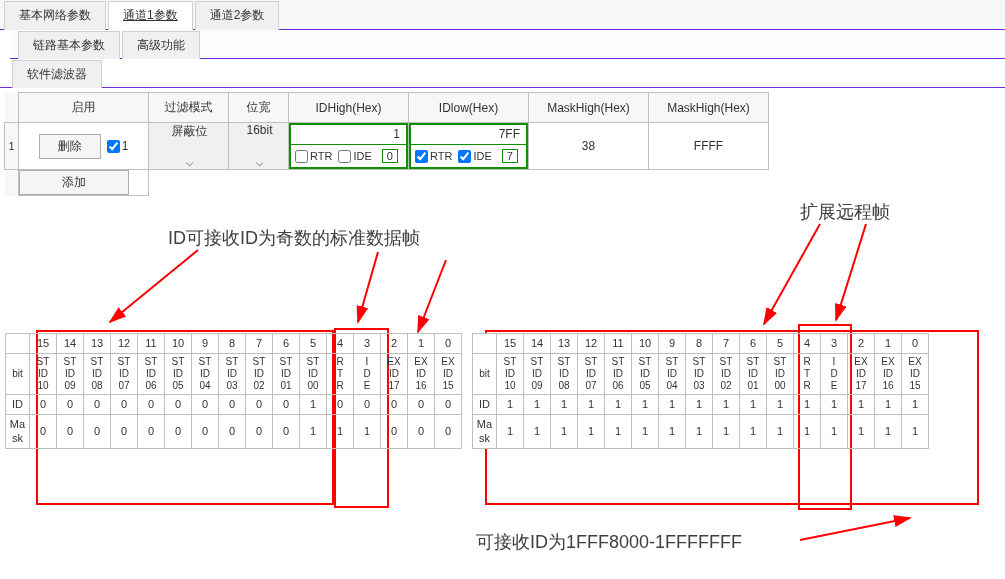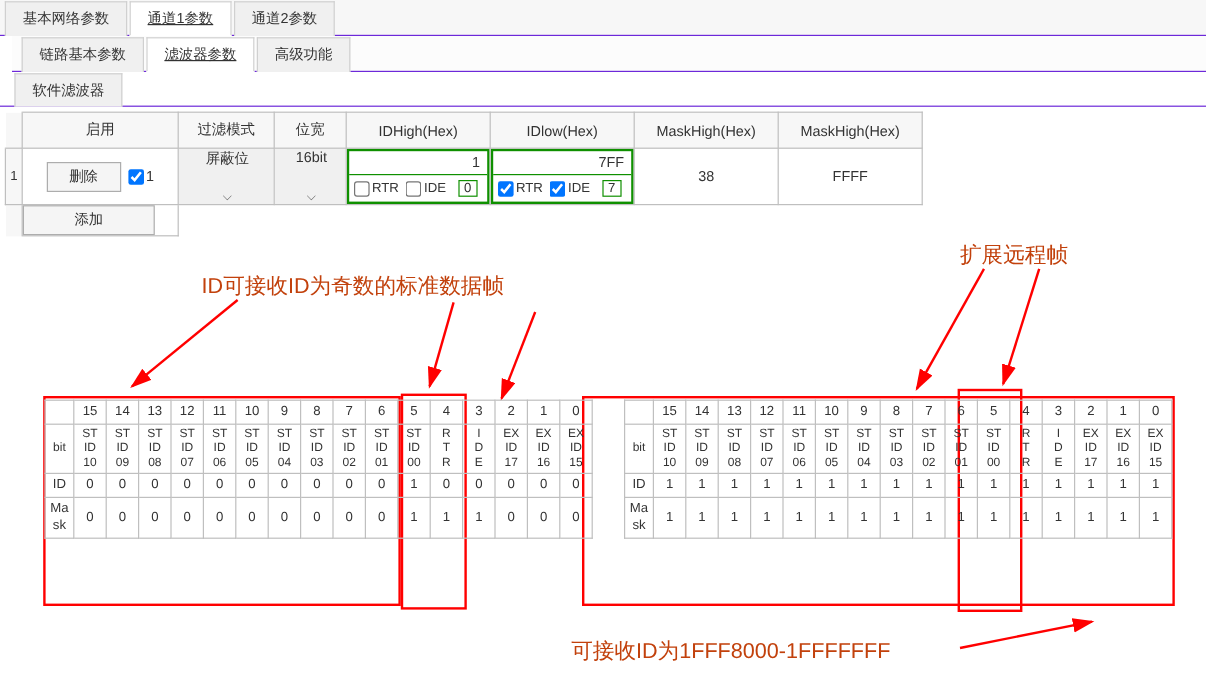--- a/index.html
+++ b/index.html
@@ -86,52 +86,51 @@
   .idflags { display:flex; align-items:center; padding:2px 4px; gap:6px; height:22px; }
   .idflags .flag { display:flex; align-items:center; gap:2px; font-size:11px;}
   .idflags .mini { width:16px; border:1px solid #0f9000; text-align:center; font-size:11px; margin-left:4px;}
   .maskcell { text-align:right; padding: 14px 8px; height:46px; }
 
   .add-row td { padding:0; }
   .add-row .btn { width: 110px; text-align:center; }
 
   
   .bit-area { position:absolute; top:333px; left:0; width:1005px; }
-  .bit-wrap { display:flex; gap:26px; padding:0 28px;justify-content:flex-end; }
+  .bit-wrap { display:flex; gap:10px; padding:0 5px; }
   .bit-table { border-collapse: collapse; table-layout: fixed; }
   .bit-table td, .bit-table th {
     border:1px solid #bfbfbf;
     text-align:center;
     font-size:11px;
     width:27px;
     padding:3px 0;
     word-break: break-all;
     line-height: 1.2;
   }
   .bit-table .rowlabel { width:24px; font-size:11px; background:#fff; }
   .bit-table .tall td { height:36px; font-size:10px; padding:2px 0; }
 
   
-  .anno { position:absolute; color:#c2410c; font-size:18px; pointer-events:none; }
+  .anno { position:absolute; color:#404040; font-size:18px; pointer-events:none; }
   .redbox { position:absolute; border:2px solid #ff0000; pointer-events:none; }
   svg.arrows { position:absolute; top:0; left:0; pointer-events:none; }
 
   input[type=checkbox] { margin:0; }
 </style>
 </head>
 <body>
 
 <div class="tab-row">
   <div class="tab">基本网络参数</div>
   <div class="tab active">通道1参数</div>
   <div class="tab">通道2参数</div>
 </div>
 <div class="tab-row level2">
   <div class="tab">链路基本参数</div>
-  <div class="tab active">滤波器参数</div>
   <div class="tab">高级功能</div>
 </div>
 <div class="tab-row level3">
   <div class="tab">软件滤波器</div>
 </div>
 
 <table class="cfg-table">
   <tbody>
       <tr>
     <th class="row-idx" style="border-left:none;border-top:none;background:#fff;"></th>

